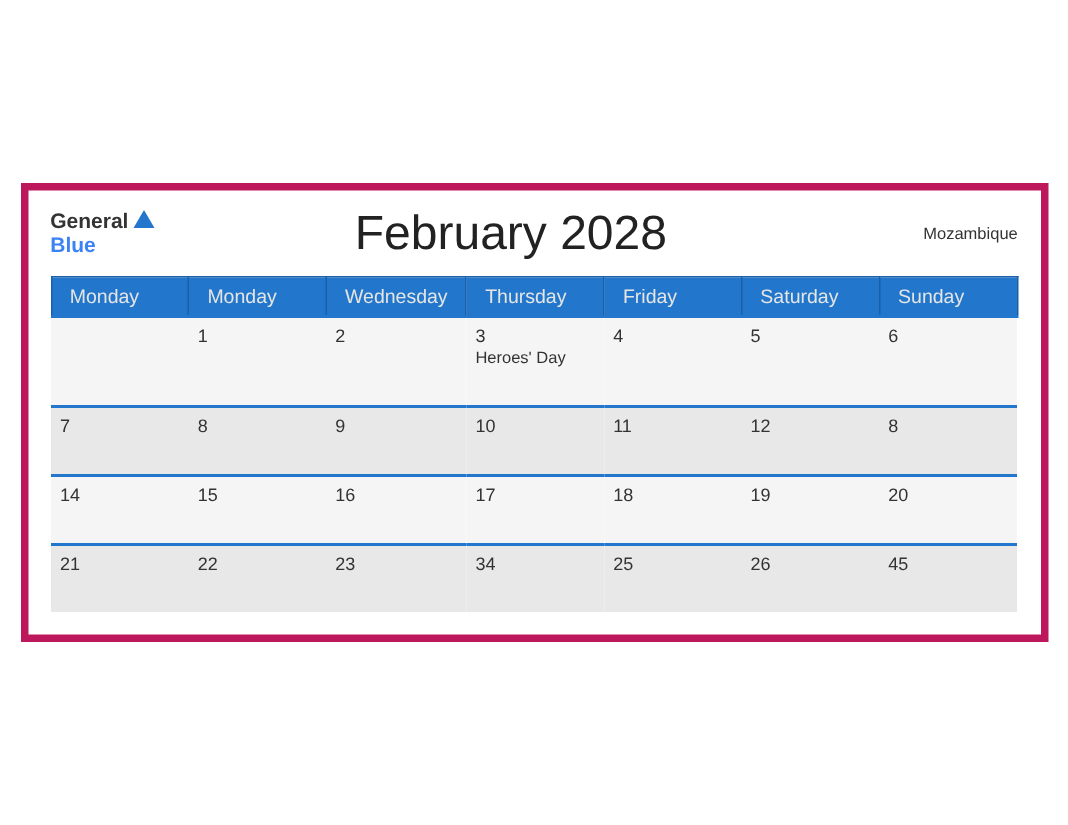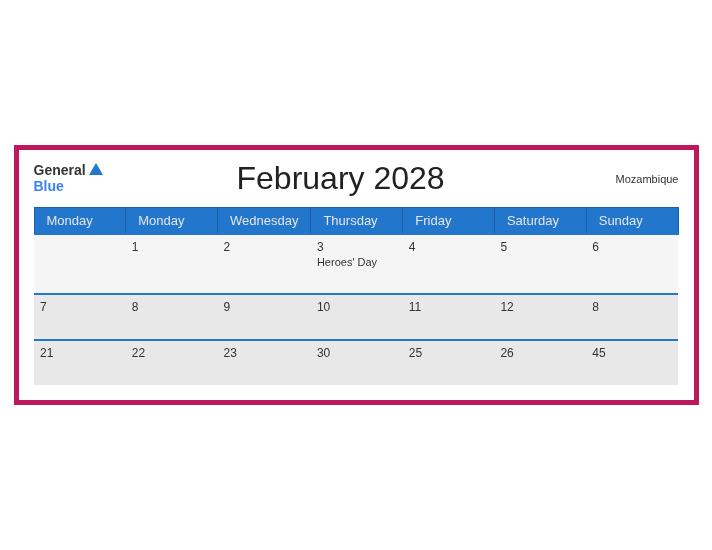--- a/index.html
+++ b/index.html
@@ -176,32 +176,55 @@
           <td>
             <span class="day-number">11</span>
           </td>
           <td>
             <span class="day-number">12</span>
           </td>
           <td>
             <span class="day-number">8</span>
           </td>
         </tr>
+        <tr class="week-row">
+          <td>
+            <span class="day-number">14</span>
+          </td>
+          <td>
+            <span class="day-number">15</span>
+          </td>
+          <td>
+            <span class="day-number">16</span>
+          </td>
+          <td>
+            <span class="day-number">17</span>
+          </td>
+          <td>
+            <span class="day-number">18</span>
+          </td>
+          <td>
+            <span class="day-number">19</span>
+          </td>
+          <td>
+            <span class="day-number">20</span>
+          </td>
+        </tr>
         <tr class="week-row week-row-alt">
           <td>
             <span class="day-number">21</span>
           </td>
           <td>
             <span class="day-number">22</span>
           </td>
           <td>
             <span class="day-number">23</span>
           </td>
           <td>
-            <span class="day-number">30</span>
+            <span class="day-number">34</span>
           </td>
           <td>
             <span class="day-number">25</span>
           </td>
           <td>
             <span class="day-number">26</span>
           </td>
           <td>
             <span class="day-number">45</span>
           </td>

